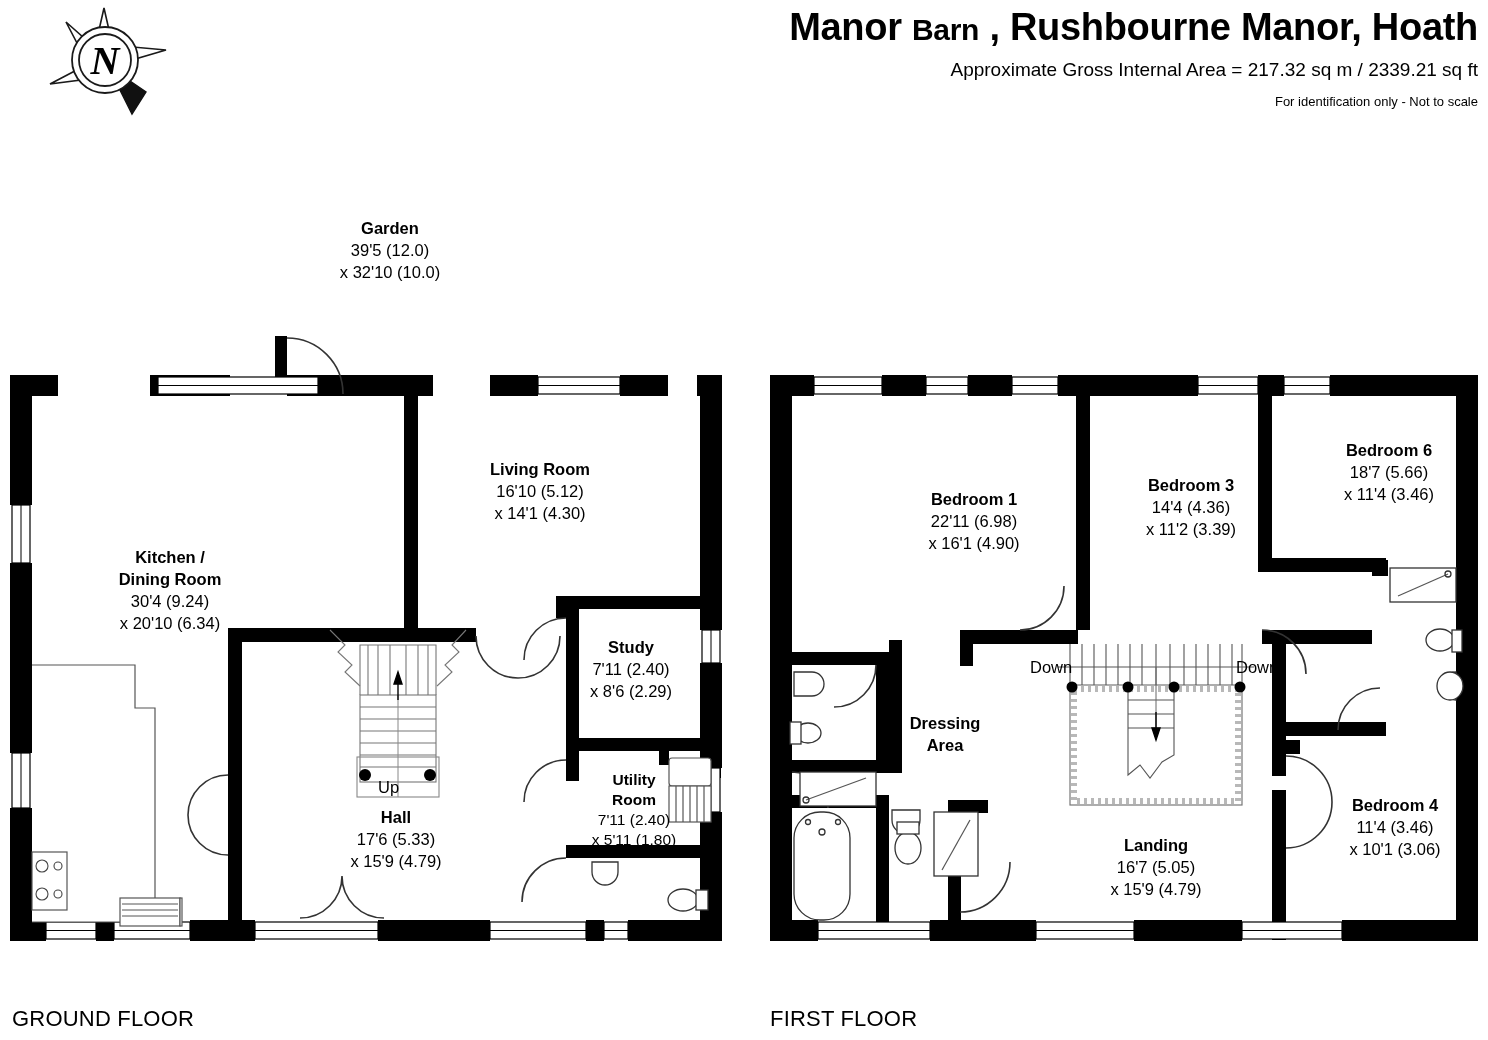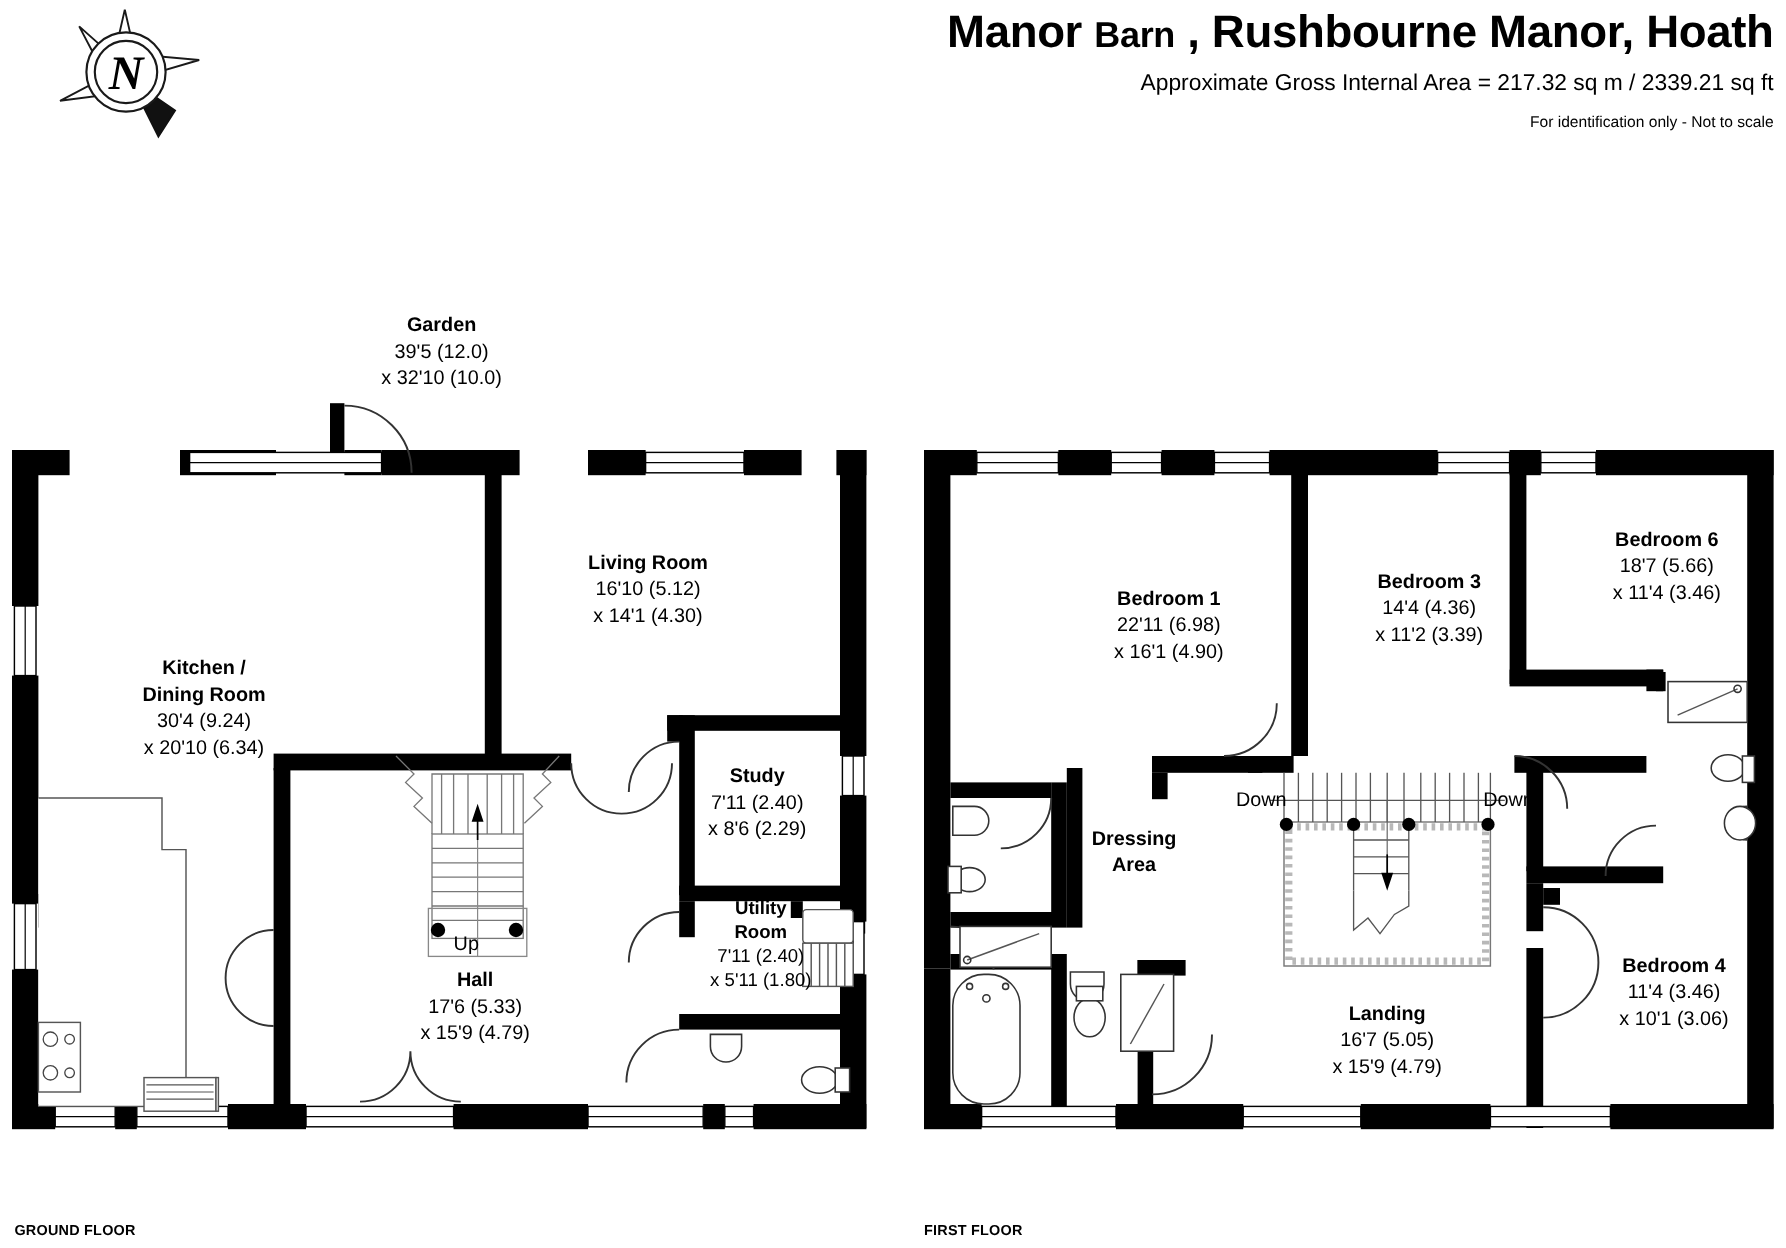--- a/index.html
+++ b/index.html
@@ -59,43 +59,43 @@
     left: 42px;
     top: 4px;
     width: 130px;
     height: 112px;
   }
 
   
   .floor-caption {
     position: absolute;
     bottom: 8px;
-    font-size: 12px;
-    font-weight: bold;
+    font-size: 22px;
+    font-weight: normal;
     letter-spacing: 0.2px;
   }
   #caption-ground { left: 12px; }
   #caption-first  { left: 770px; text-align: center; }
 
   
   .label {
     position: absolute;
     text-align: center;
     font-size: 16.5px;
     line-height: 22px;
     white-space: nowrap;
   }
   .label .name {
     font-weight: bold;
     display: block;
   }
   .label .dim {
     display: block;
   }
-  .label.small { font-size: 15.5px; line-height: 20px; }
+  .label.small { font-size: 15.5px; line-height: 20px; margin-top: 22px; }
   .tag {
     position: absolute;
     font-size: 16.5px;
     font-weight: normal;
     white-space: nowrap;
   }
   .tag.reg { font-weight: normal; }
 
   
   svg.plan {
@@ -445,21 +445,21 @@
           <polygon points="1156,740 1152,728 1160,728"></polygon>
         </g>
         <circle cx="1072" cy="687" r="5.5" fill="#000000"></circle>
         <circle cx="1128" cy="687" r="5.5" fill="#000000"></circle>
         <circle cx="1174" cy="687" r="5.5" fill="#000000"></circle>
         <circle cx="1240" cy="687" r="5.5" fill="#000000"></circle>
       </g>
     </g>
   </svg>
 
-  <div class="label" style="left:248px; top:217px; width:240px;margin-top:43px;">
+  <div class="label" style="left:270px; top:217px; width:240px;">
     <span class="name">Garden</span>
     <span class="dim">39'5 (12.0)</span>
     <span class="dim">x 32'10 (10.0)</span>
   </div>
 
   <div class="label" style="left:48px; top:546px; width:244px;">
     <span class="name">Kitchen /</span>
     <span class="name">Dining Room</span>
     <span class="dim">30'4 (9.24)</span>
     <span class="dim">x 20'10 (6.34)</span>
@@ -515,21 +515,21 @@
     <span class="dim">11'4 (3.46)</span>
     <span class="dim">x 10'1 (3.06)</span>
   </div>
 
   <div class="label" style="left:1058px; top:834px; width:196px;">
     <span class="name">Landing</span>
     <span class="dim">16'7 (5.05)</span>
     <span class="dim">x 15'9 (4.79)</span>
   </div>
 
-  <div class="label" style="left:880px; top:688px; width:130px;">
+  <div class="label" style="left:880px; top:712px; width:130px;">
     <span class="name">Dressing</span>
     <span class="name">Area</span>
   </div>
 
   <div class="tag reg" style="left:1030px; top:658px;">Down</div>
   <div class="tag reg" style="left:1236px; top:658px;">Down</div>
 
   <div class="floor-caption" id="caption-ground">GROUND FLOOR</div>
   <div class="floor-caption" id="caption-first">FIRST FLOOR</div>
 

